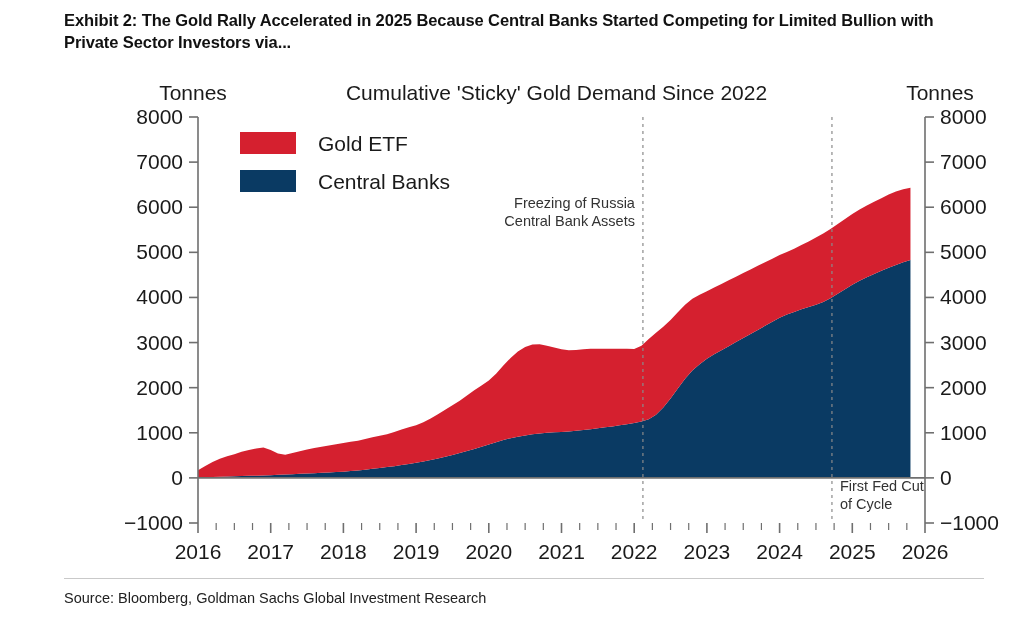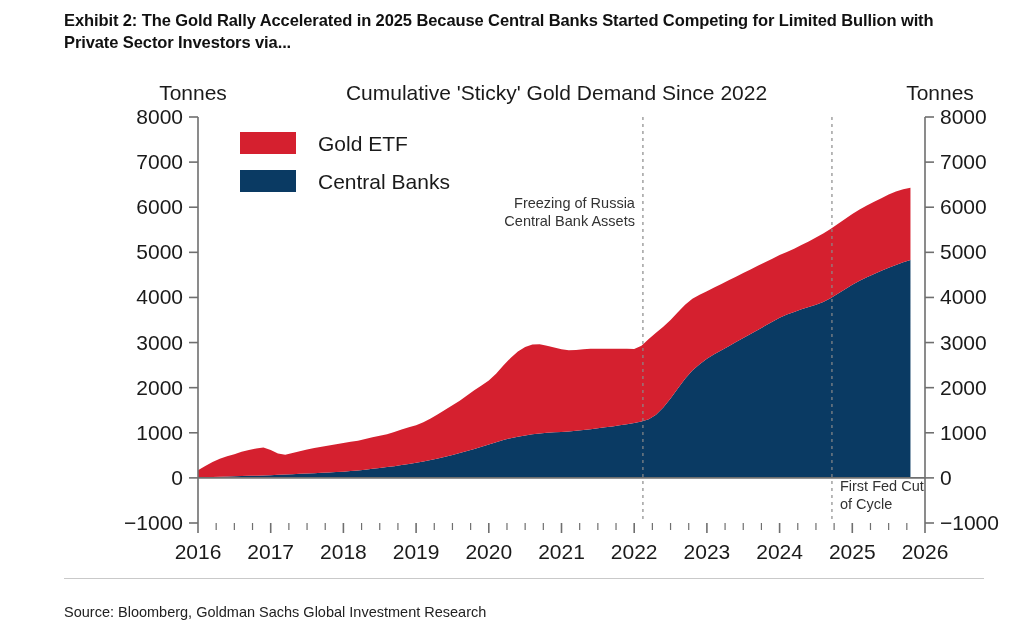--- a/index.html
+++ b/index.html
@@ -100,21 +100,21 @@
     position: absolute;
     left: 64px;
     top: 578px;
     width: 920px;
     height: 1px;
     background: #c9c9c9;
   }
   #source-note {
     position: absolute;
     left: 64px;
-    top: 604px;
+    top: 590px;
     font-size: 14.5px;
     color: #222222;
   }
 </style>
 </head>
 <body>
 
 <div id="page">
 
   <div id="exhibit-title">Exhibit 2: The Gold Rally Accelerated in 2025 Because Central Banks Started Competing for Limited Bullion with Private Sector Investors via...</div>

